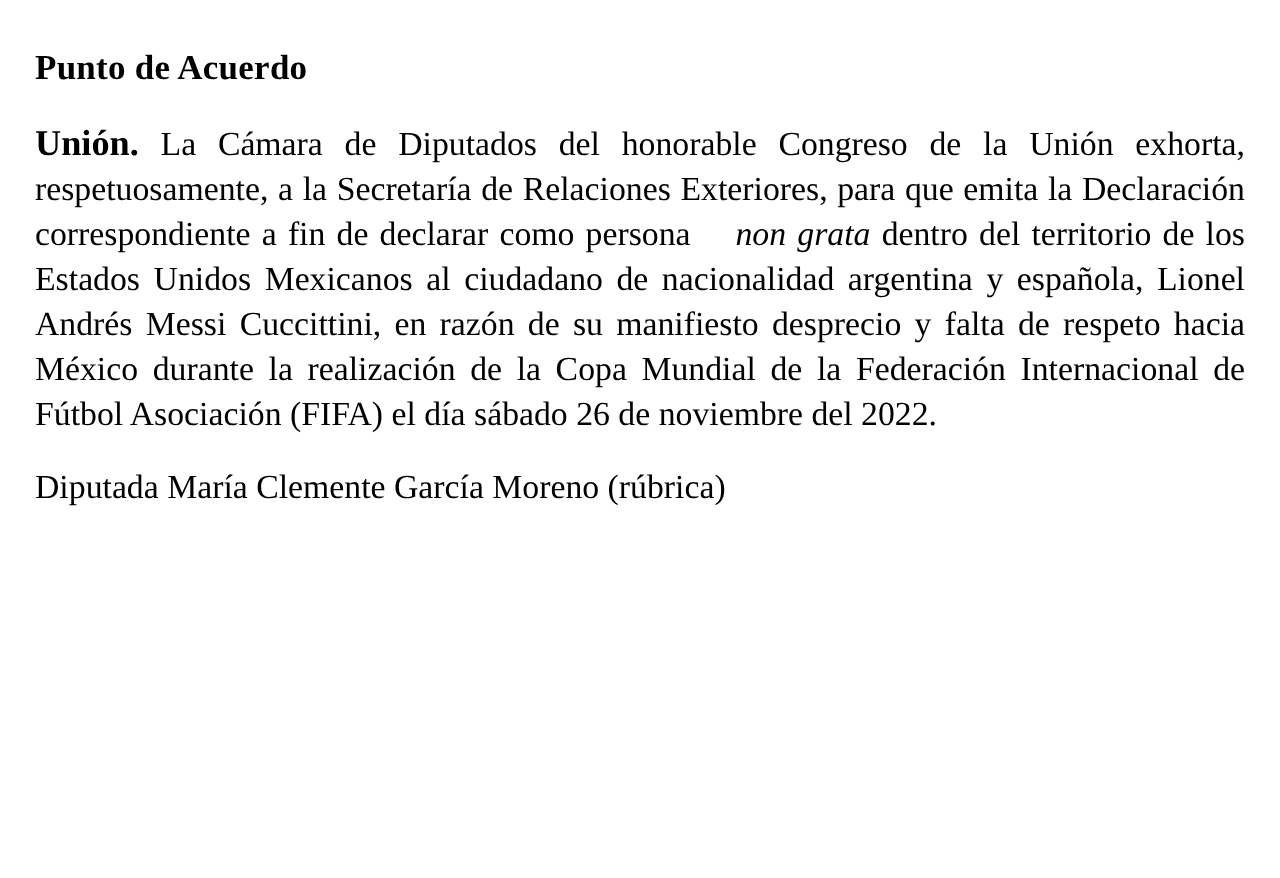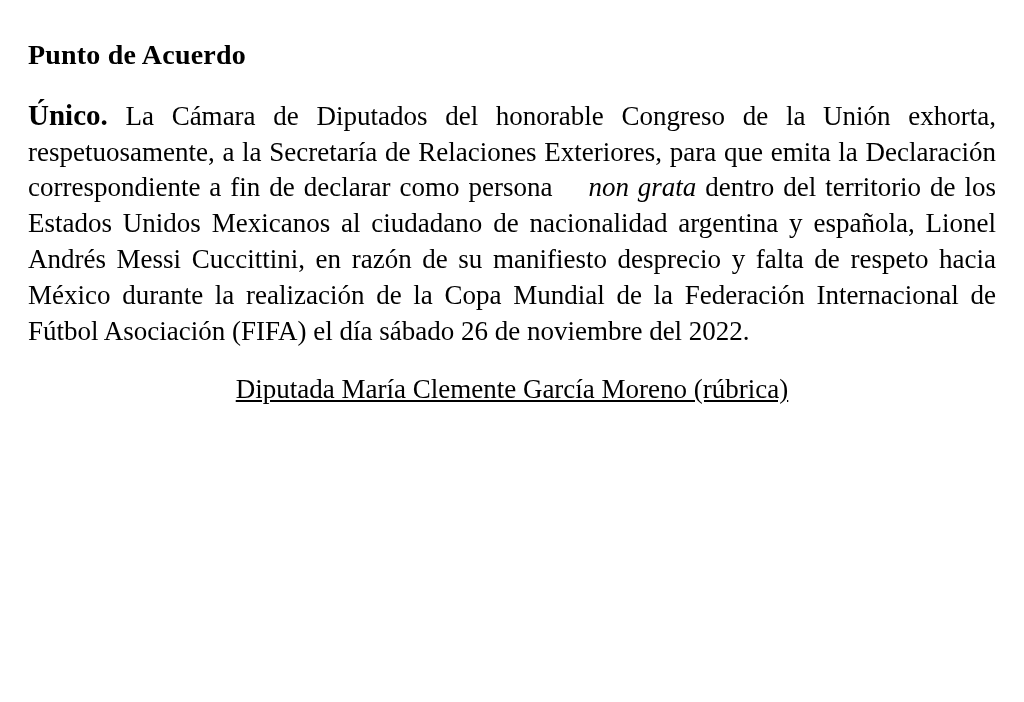--- a/index.html
+++ b/index.html
@@ -58,35 +58,34 @@
   }
   .para-closing {
     font-size: 27px;
     line-height: 1.33;
     text-align: justify;
     margin: 0 0 22px 0;
   }
   .para-signature {
     font-size: 27px;
     line-height: 1.33;
-    text-align: center;
+    text-align: left;
     margin: 0;
-    text-decoration: underline;
   }
 </style>
 </head>
 <body>
 
 <div class="page">
 
   <div class="faint-header"></div>
 
   <h1 class="doc-heading">Punto de Acuerdo</h1>
 
   <p class="para">
-    <span class="lead">Único.</span>
+    <span class="lead">Unión.</span>
     <span>La Cámara de Diputados del honorable Congreso de la Unión exhorta, respetuosamente, a la Secretaría de Relaciones Exteriores, para que emita la Declaración correspondiente a fin de declarar como persona </span><span class="italic">non grata</span><span> dentro del territorio de los Estados Unidos Mexicanos al ciudadano de nacionalidad argentina y española, Lionel Andrés Messi Cuccittini, en razón de su manifiesto desprecio y falta de respeto hacia México durante la realización de la Copa Mundial de la Federación Internacional de Fútbol Asociación (FIFA) el día sábado 26 de noviembre del 2022.</span>
   </p>
 
 
   <p class="para-signature">Diputada María Clemente García Moreno (rúbrica)</p>
 
 </div>
 
 </body></html>

